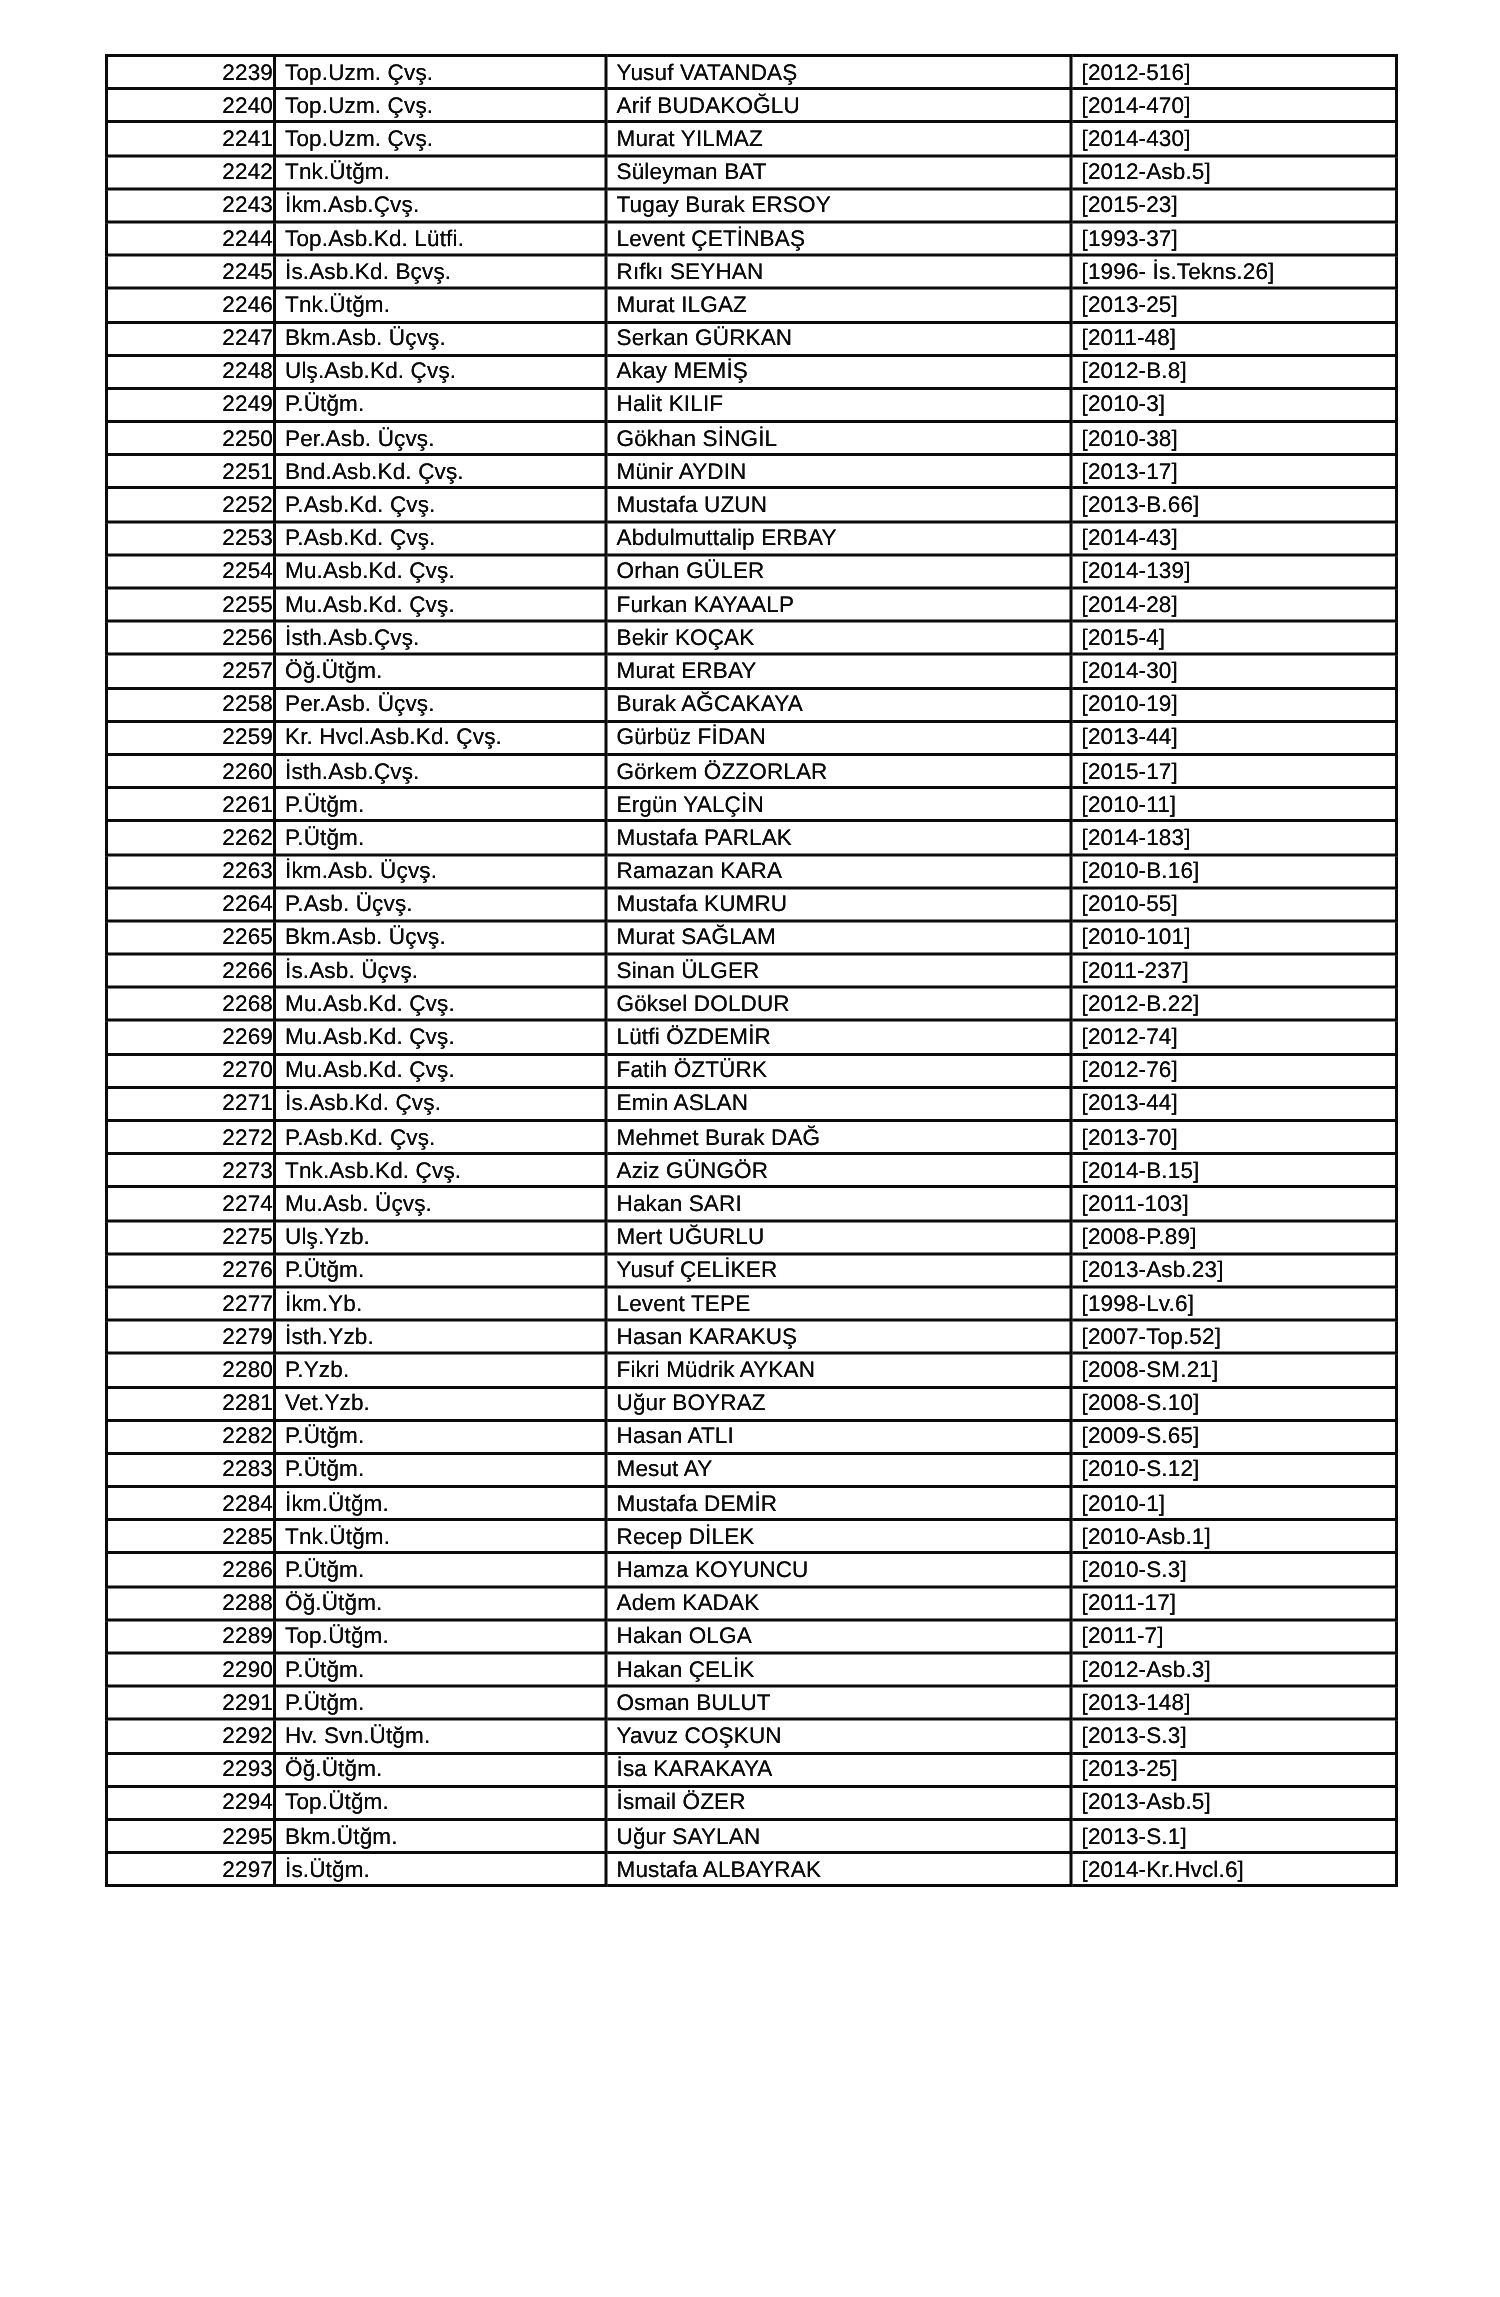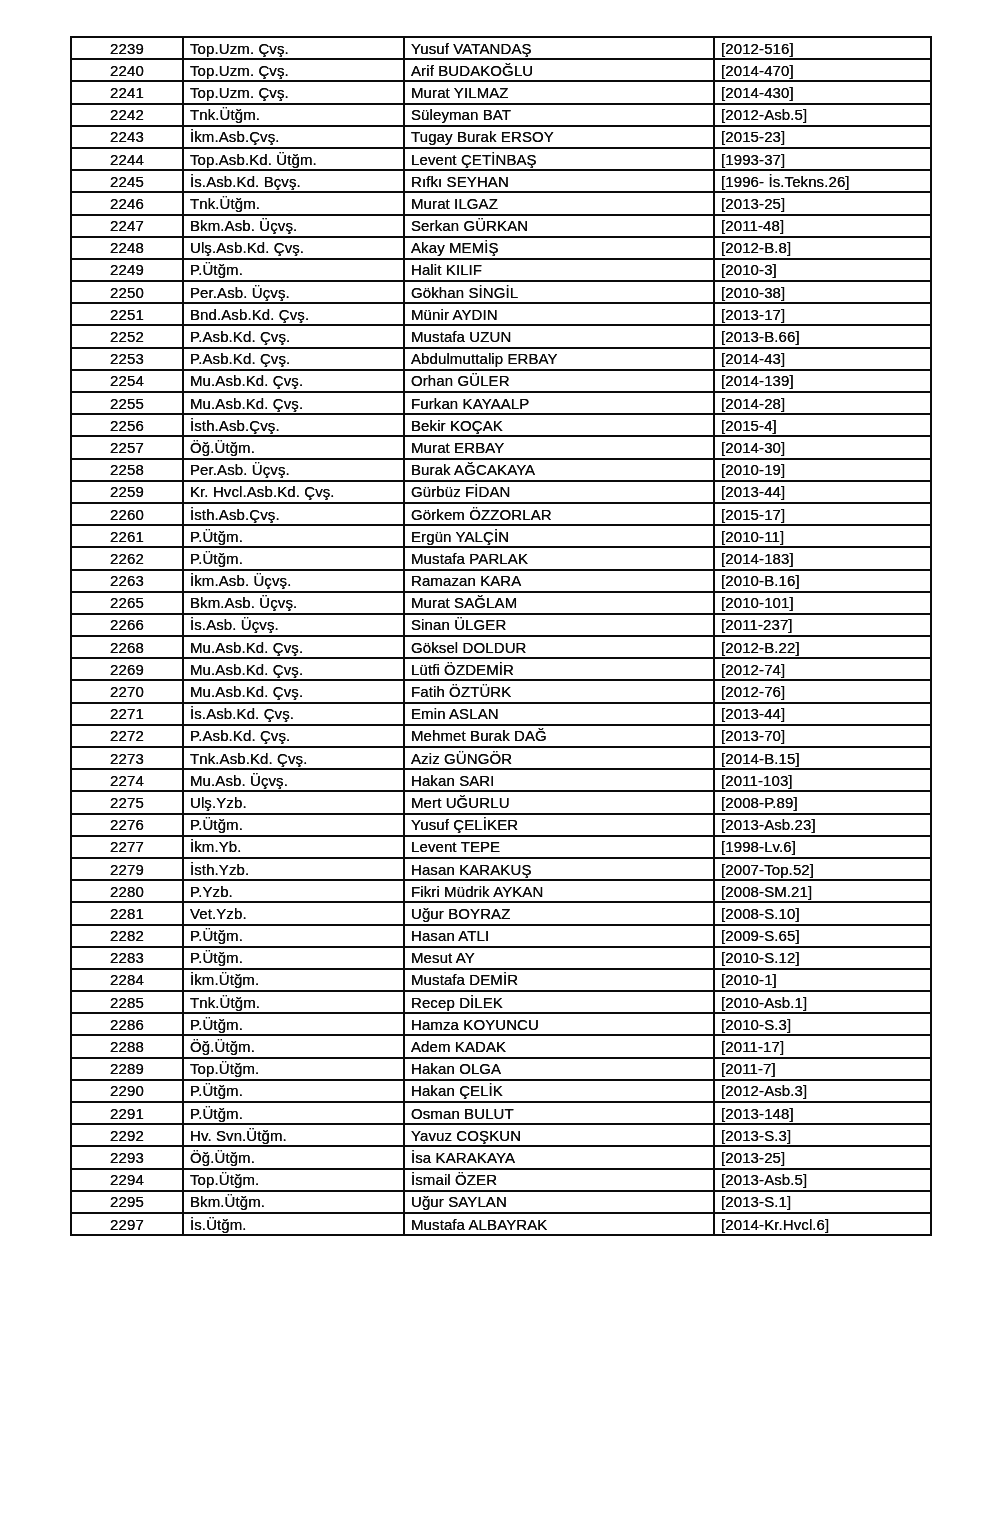--- a/index.html
+++ b/index.html
@@ -35,21 +35,21 @@
     border: 2px solid #0b0b0b;
     height: 20.2px;            
     font-size: 15px;
     line-height: 1;
     padding: 0 0 0 6px;
     white-space: nowrap;
     overflow: hidden;
     letter-spacing: 0.1px;
   }
   table.personnel td.no {
-    text-align: center;
+    text-align: right;
     padding: 0;
   }
   
   table.personnel td {
     text-shadow: 0 0 0.4px #000;
   }
 </style>
 </head>
 <body>
 
@@ -87,21 +87,21 @@
           <td class="code">[2012-Asb.5]</td>
         </tr>
         <tr>
           <td class="no">2243</td>
           <td class="rank">İkm.Asb.Çvş.</td>
           <td class="name">Tugay Burak ERSOY</td>
           <td class="code">[2015-23]</td>
         </tr>
         <tr>
           <td class="no">2244</td>
-          <td class="rank">Top.Asb.Kd. Ütğm.</td>
+          <td class="rank">Top.Asb.Kd. Lütfi.</td>
           <td class="name">Levent ÇETİNBAŞ</td>
           <td class="code">[1993-37]</td>
         </tr>
         <tr>
           <td class="no">2245</td>
           <td class="rank">İs.Asb.Kd. Bçvş.</td>
           <td class="name">Rıfkı SEYHAN</td>
           <td class="code">[1996- İs.Tekns.26]</td>
         </tr>
         <tr>
@@ -204,20 +204,26 @@
           <td class="no">2262</td>
           <td class="rank">P.Ütğm.</td>
           <td class="name">Mustafa PARLAK</td>
           <td class="code">[2014-183]</td>
         </tr>
         <tr>
           <td class="no">2263</td>
           <td class="rank">İkm.Asb. Üçvş.</td>
           <td class="name">Ramazan KARA</td>
           <td class="code">[2010-B.16]</td>
+        </tr>
+        <tr>
+          <td class="no">2264</td>
+          <td class="rank">P.Asb. Üçvş.</td>
+          <td class="name">Mustafa KUMRU</td>
+          <td class="code">[2010-55]</td>
         </tr>
         <tr>
           <td class="no">2265</td>
           <td class="rank">Bkm.Asb. Üçvş.</td>
           <td class="name">Murat SAĞLAM</td>
           <td class="code">[2010-101]</td>
         </tr>
         <tr>
           <td class="no">2266</td>
           <td class="rank">İs.Asb. Üçvş.</td>

